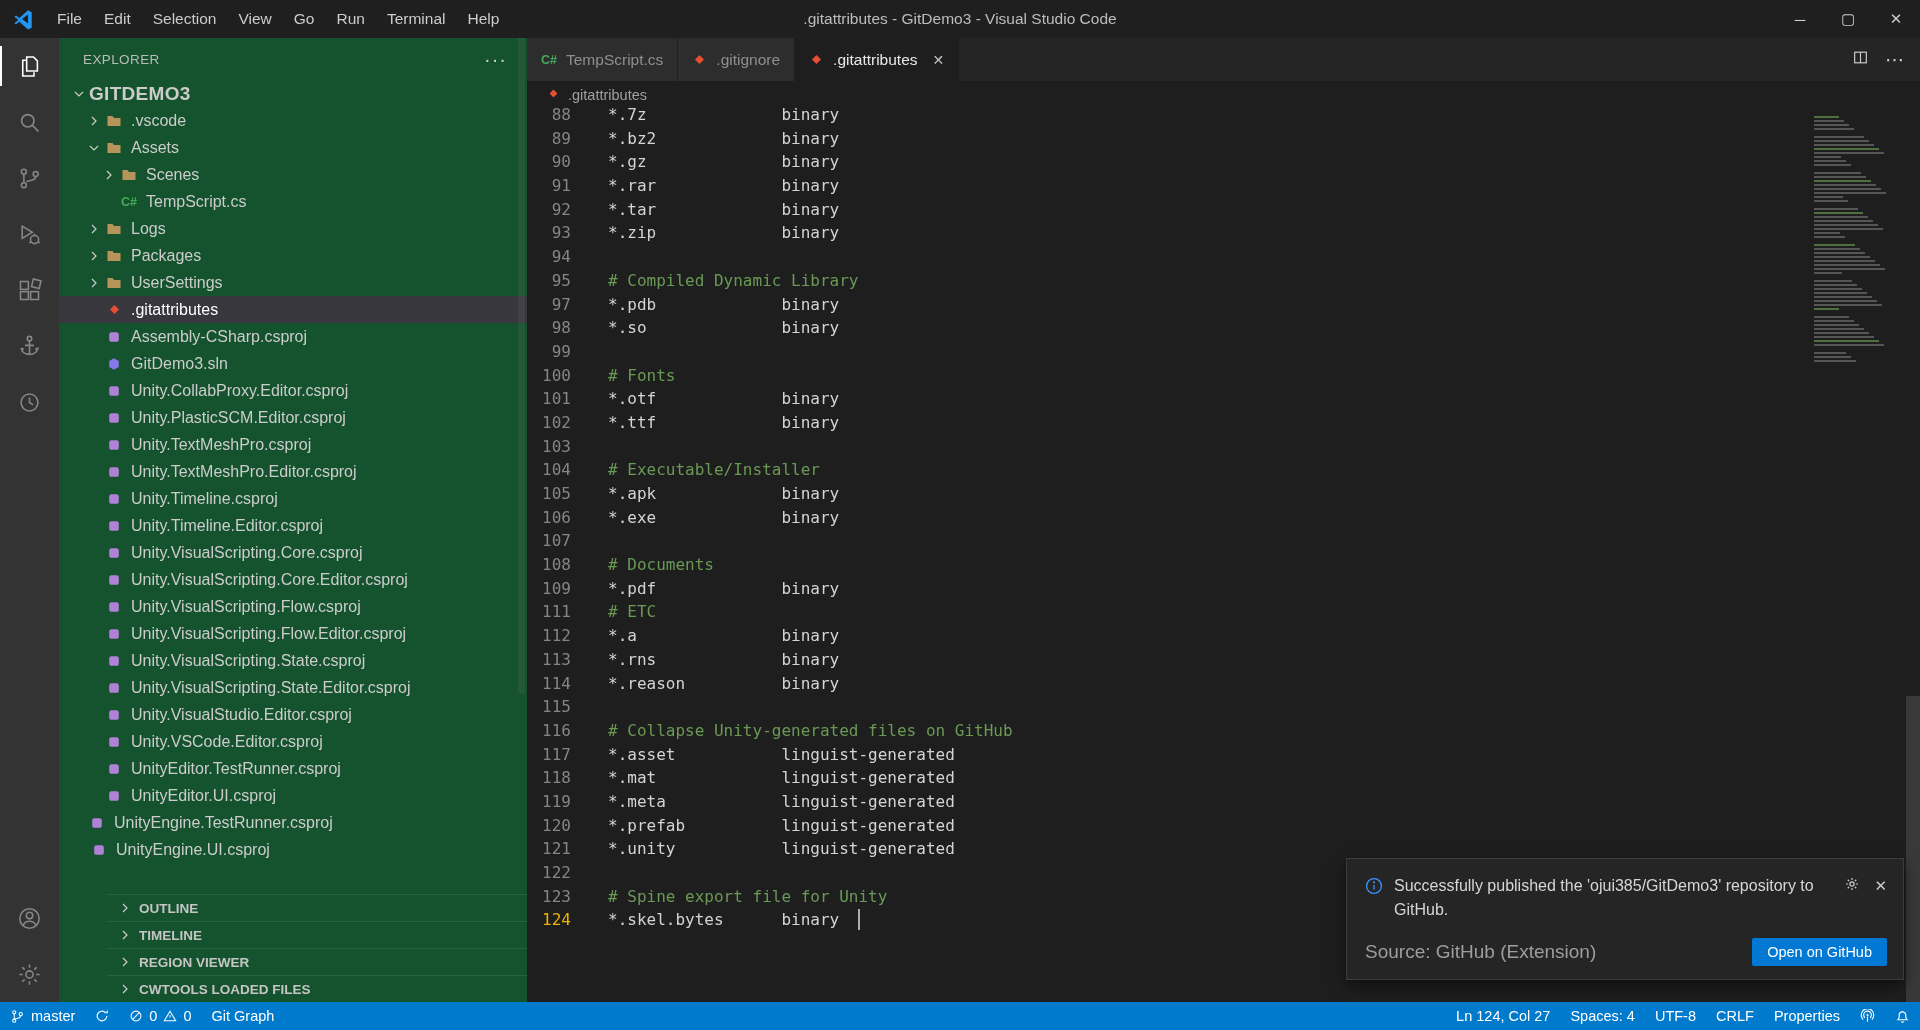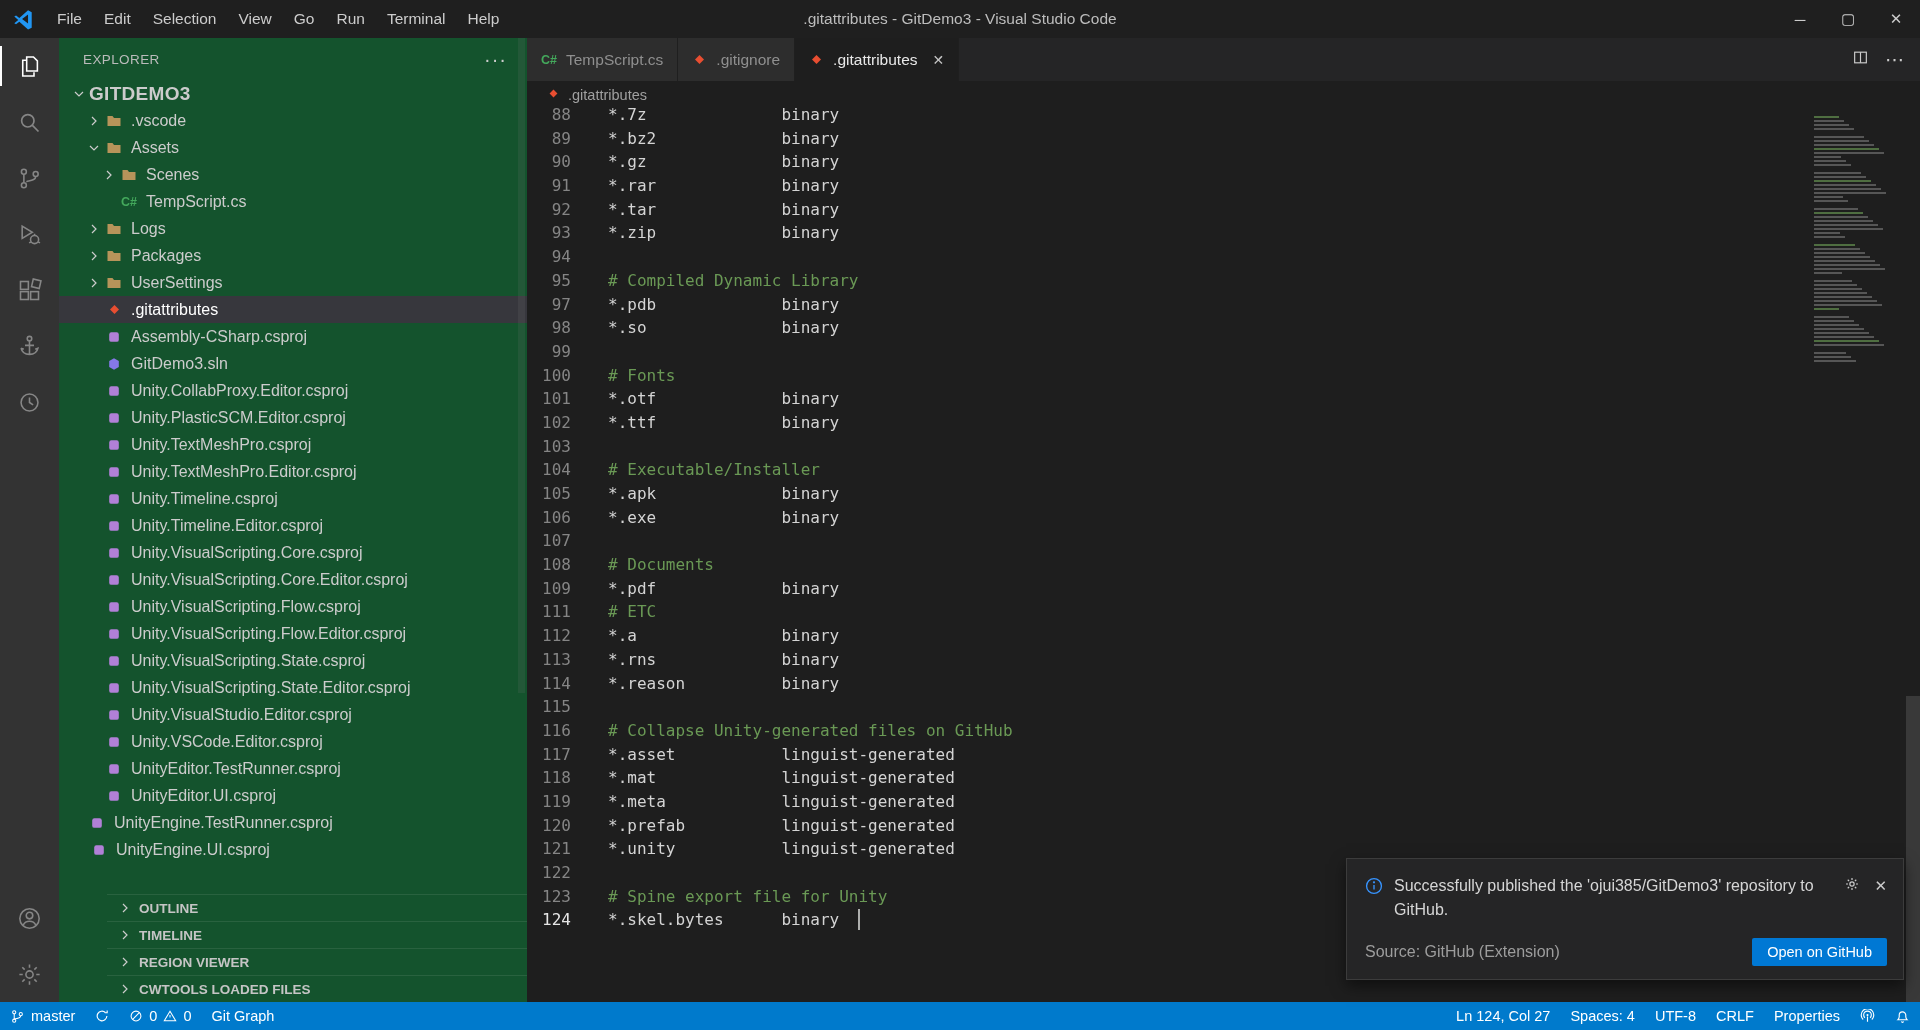--- a/index.html
+++ b/index.html
@@ -54,21 +54,21 @@
   .tab-actions { margin-left:auto; display:flex; align-items:center; gap:16px; padding-right:16px; color:#cccccc; }
   .breadcrumbs { height:27px; display:flex; align-items:center; gap:8px; padding-left:20px;
     font-size:14.5px; color:#a0a0a0; flex-shrink:0; }
 
   .editor { flex:1; position:relative; overflow:hidden; }
   .editor-lines { position:absolute; top:-5px; left:0; right:130px; }
   .eline { height:23.7px; line-height:23.7px; white-space:pre;
     font-family:"DejaVu Sans Mono", monospace; font-size:16px; color:#d4d4d4; position:relative; }
   .lnum { display:inline-block; width:44px; text-align:right; color:#858585;
     font-family:"DejaVu Sans Mono", monospace; margin-right:37px; }
-  .lnum.active { color:#e5e5e5; }
+  .lnum.active { color:#eab308; }
   .code.comment { color:#6a9955; }
   .cursor { position:absolute; left:331px; top:1px; width:2px; height:21px; background:#aeafad; }
 
   .minimap { position:absolute; top:8px; right:18px; width:92px; }
   .mm-line { height:2px; margin:0 0 2px 4px; background:rgba(205,205,205,0.32); }
   .mm-line.green { background:rgba(106,153,85,0.65); }
   .editor-scrollbar { position:absolute; right:0; top:588px; width:14px; height:408px; background:rgba(121,121,121,0.30); }
 
   
   .statusbar { position:absolute; bottom:0; left:0; right:0; height:28px; background:#007acc; color:#ffffff;
@@ -77,21 +77,21 @@
   .sb-item { display:flex; align-items:center; gap:6px; padding:0 10px; height:100%; }
   .sb-item svg { flex-shrink:0; }
 
   
   .notification { position:absolute; right:16px; bottom:50px; width:558px; background:#252526;
     border:1px solid #3c3c3c; box-shadow:0 6px 14px rgba(0,0,0,0.5); z-index:30; padding:15px 16px 13px 18px; }
   .notif-top { display:flex; gap:11px; align-items:flex-start; }
   .notif-msg { flex:1; color:#d6d6d6; font-size:16px; line-height:1.5; }
   .notif-icons { display:flex; gap:14px; align-items:center; padding-top:2px; color:#cccccc; }
   .notif-bottom { display:flex; justify-content:space-between; align-items:center; margin-top:16px; }
-  .notif-source { color:#9d9d9d; font-size:16px; }
+  .notif-source { color:#9d9d9d; font-size:19px; }
   .notif-btn { background:#0078d4; color:#ffffff; border:none; font-size:14.5px; padding:6px 15px;
     border-radius:2px; font-family:"Liberation Sans",sans-serif; }
 </style>
 </head>
 <body>
 
 <div class="titlebar">
   <div class="vscode-logo">
     <svg width="22" height="22" viewBox="0 0 24 24">
         <path fill="#2196f3" d="M17.5 2.5L8 11 4.4 8.2 2.5 9.3l4.3 3.7-4.3 3.7 1.9 1.1L8 15l9.5 8.5 4-2v-17zM17.5 7v10L11 12z"></path>

